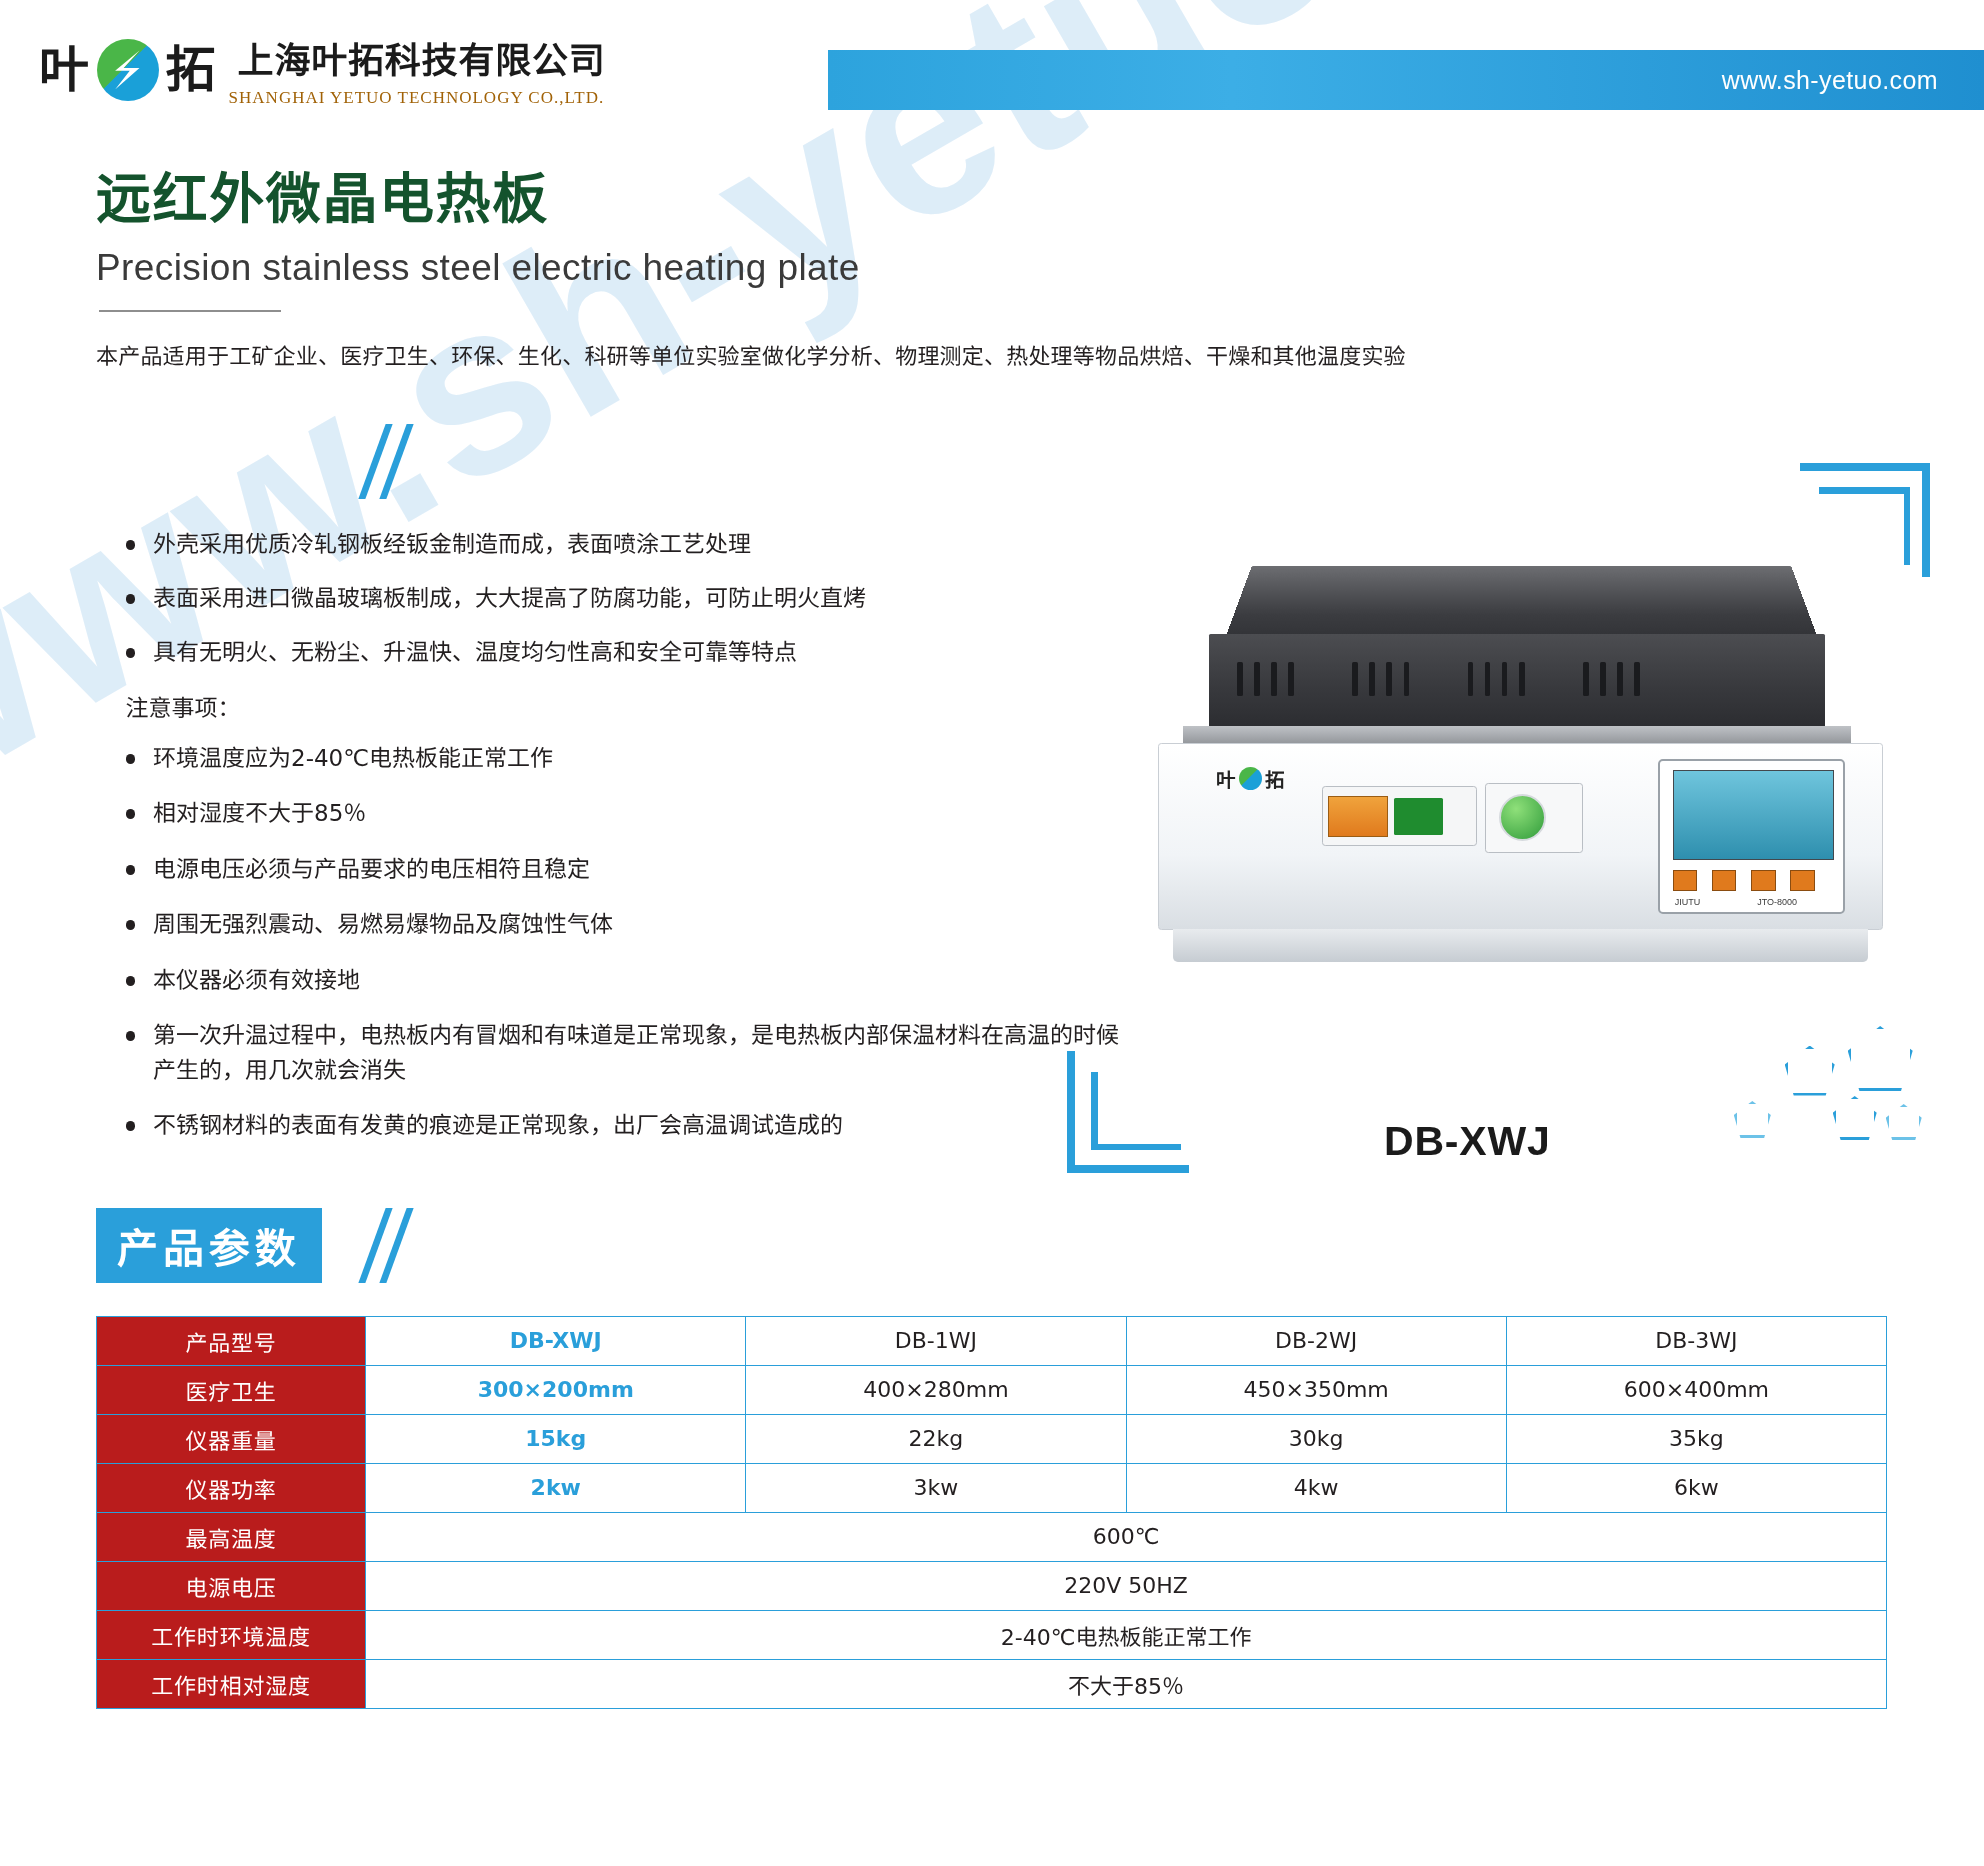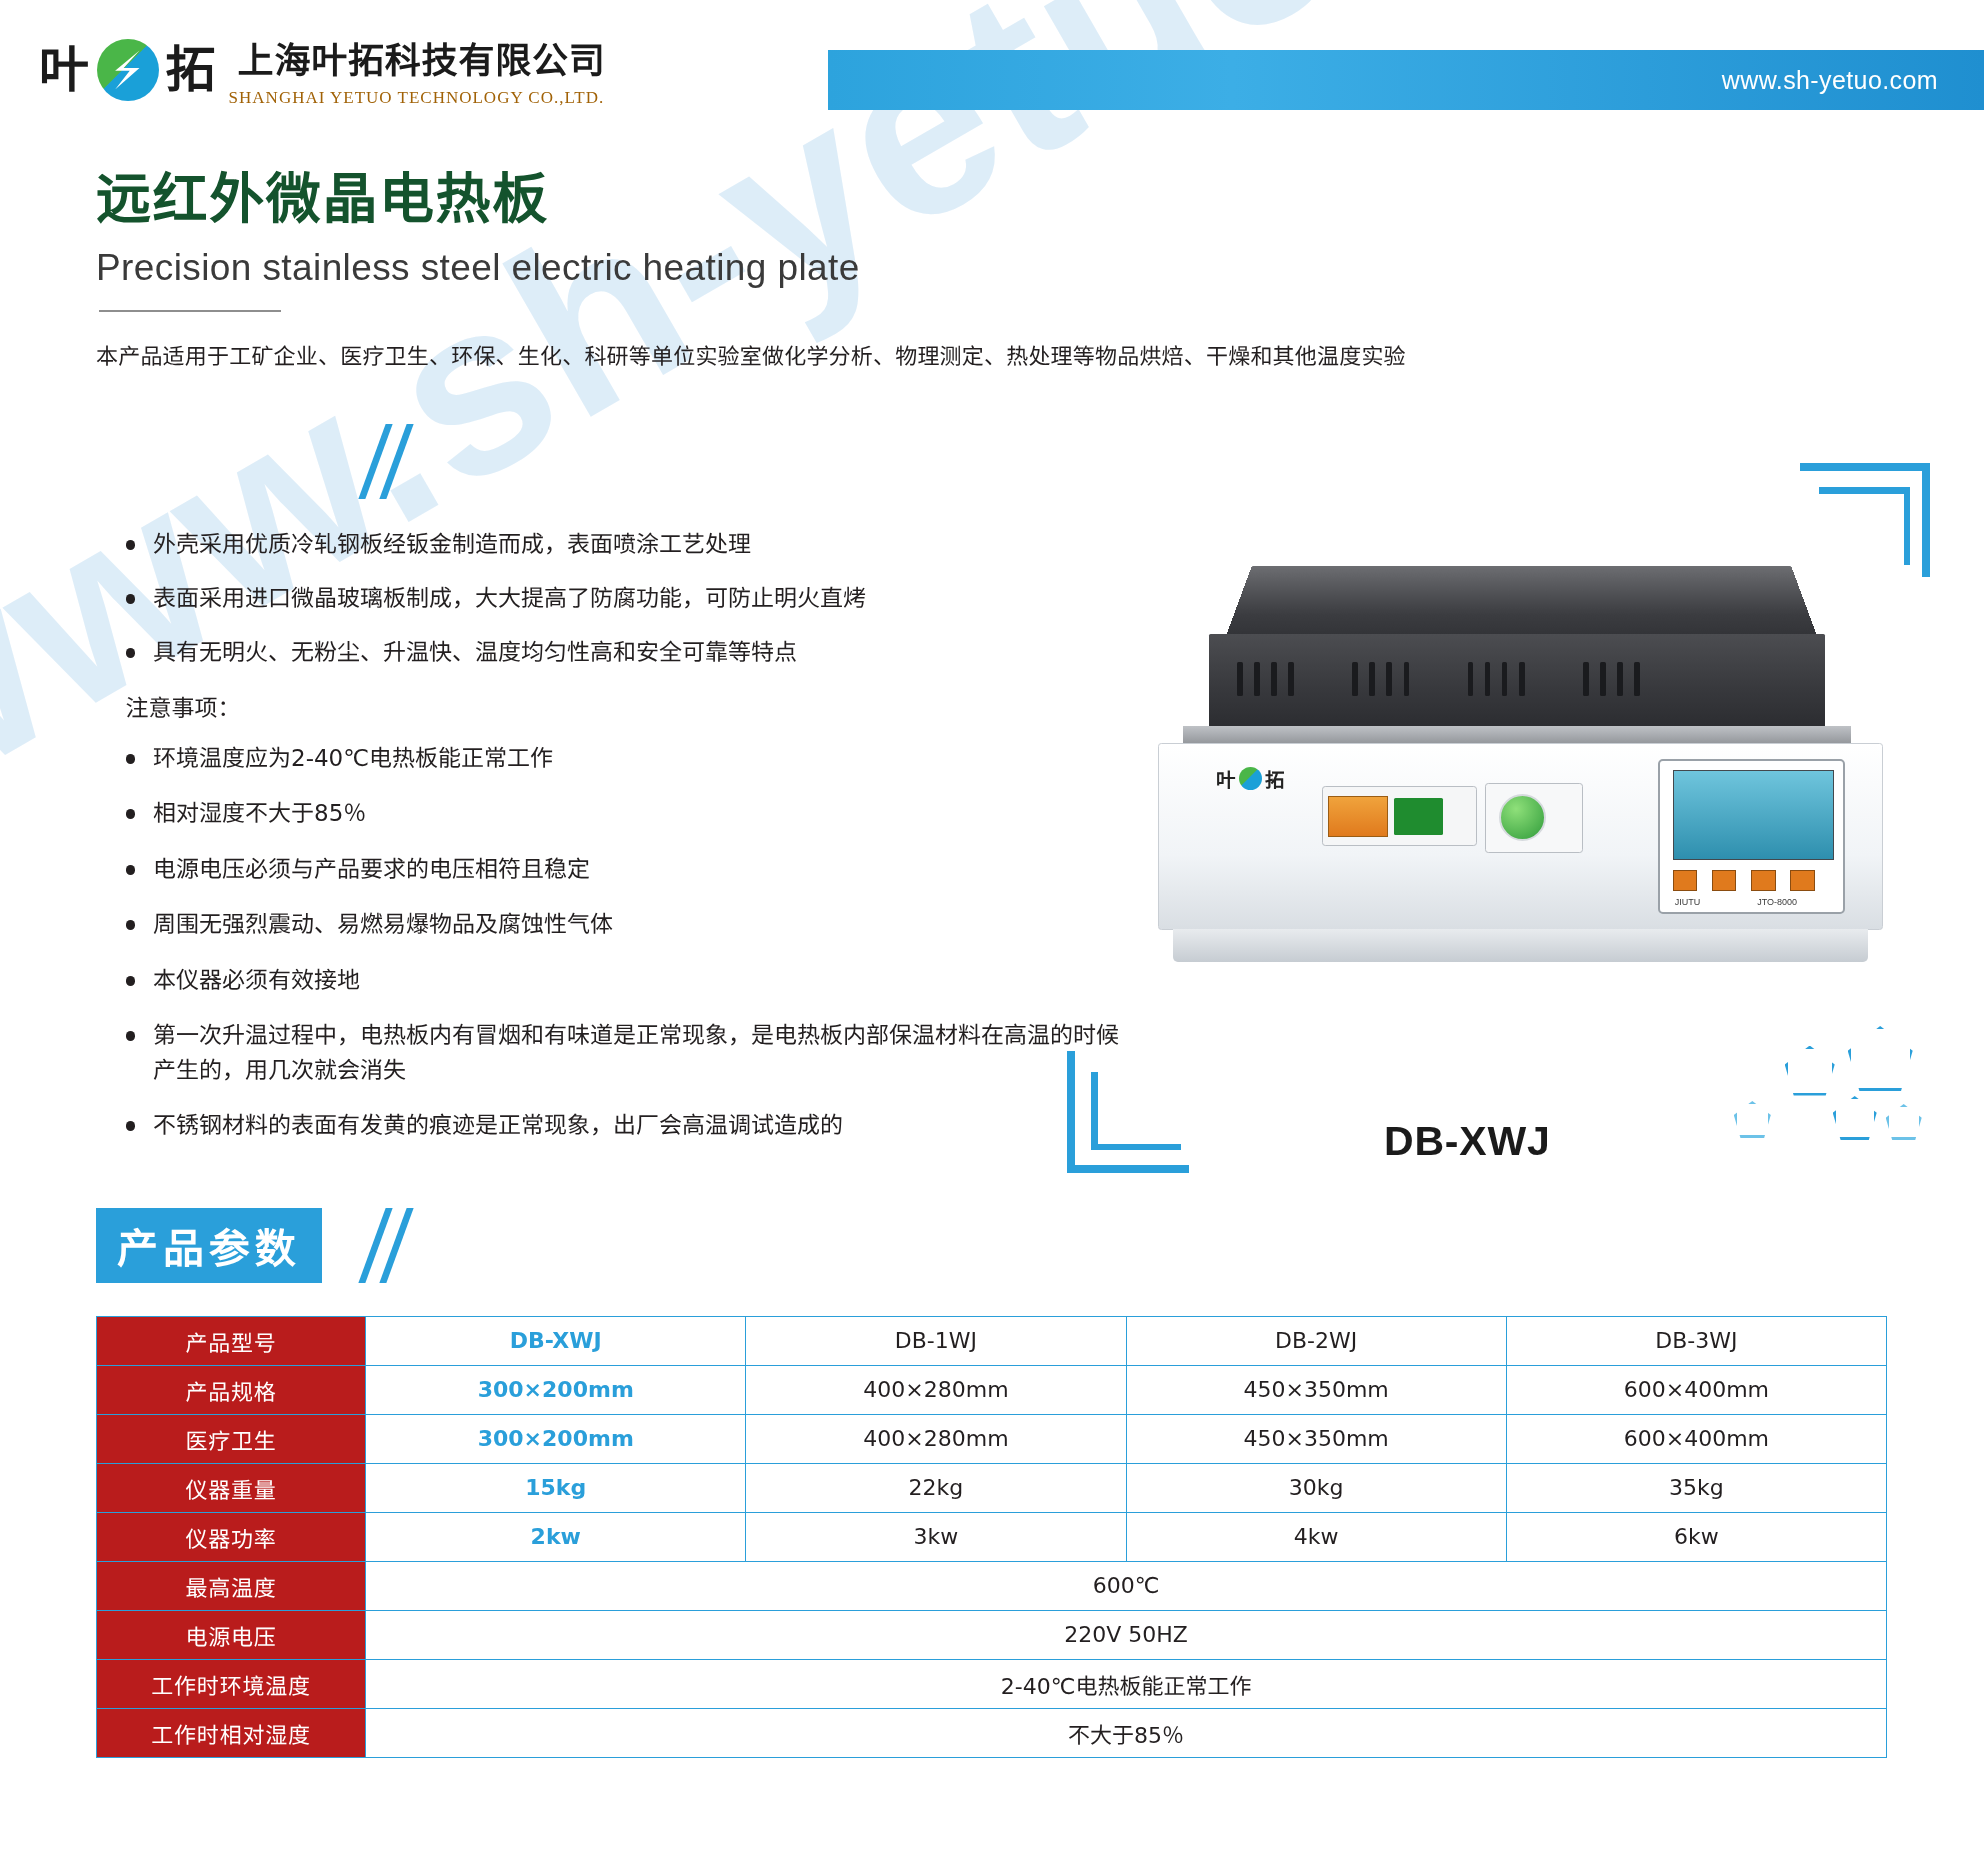--- a/index.html
+++ b/index.html
@@ -555,27 +555,20 @@
     <table class="spec">
       <tbody>
         <tr>
           <td class="label">产品型号</td>
           <td class="val hl">DB-XWJ</td>
           <td class="val">DB-1WJ</td>
           <td class="val">DB-2WJ</td>
           <td class="val">DB-3WJ</td>
         </tr>
         <tr>
-          <td class="label">产品规格</td>
-          <td class="val hl">300×200mm</td>
-          <td class="val">400×280mm</td>
-          <td class="val">450×350mm</td>
-          <td class="val">600×400mm</td>
-        </tr>
-        <tr>
           <td class="label">医疗卫生</td>
           <td class="val hl">300×200mm</td>
           <td class="val">400×280mm</td>
           <td class="val">450×350mm</td>
           <td class="val">600×400mm</td>
         </tr>
         <tr>
           <td class="label">仪器重量</td>
           <td class="val hl">15kg</td>
           <td class="val">22kg</td>

